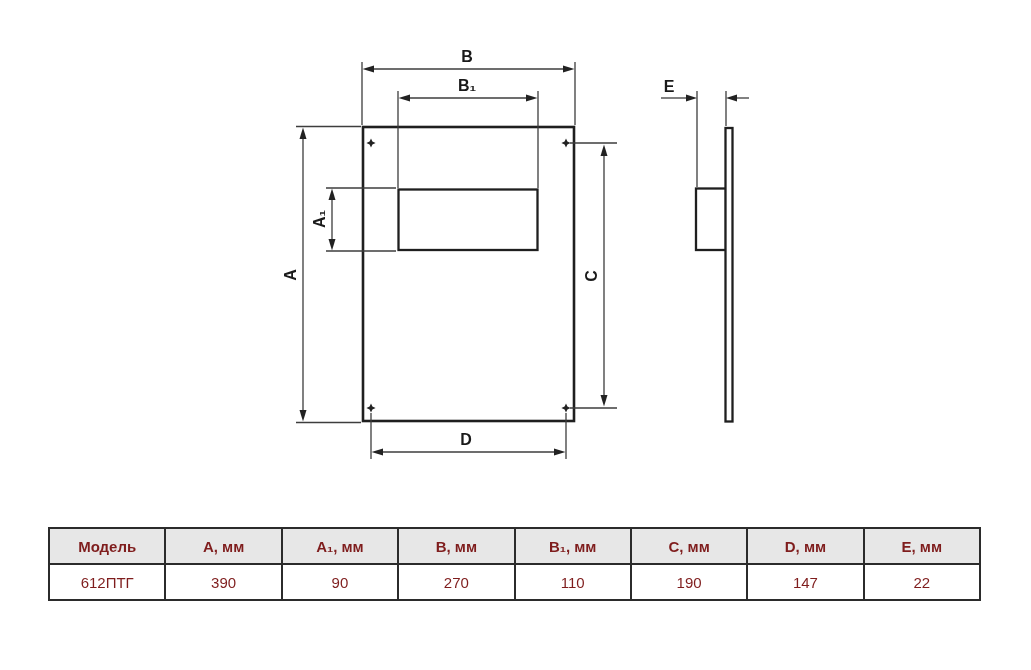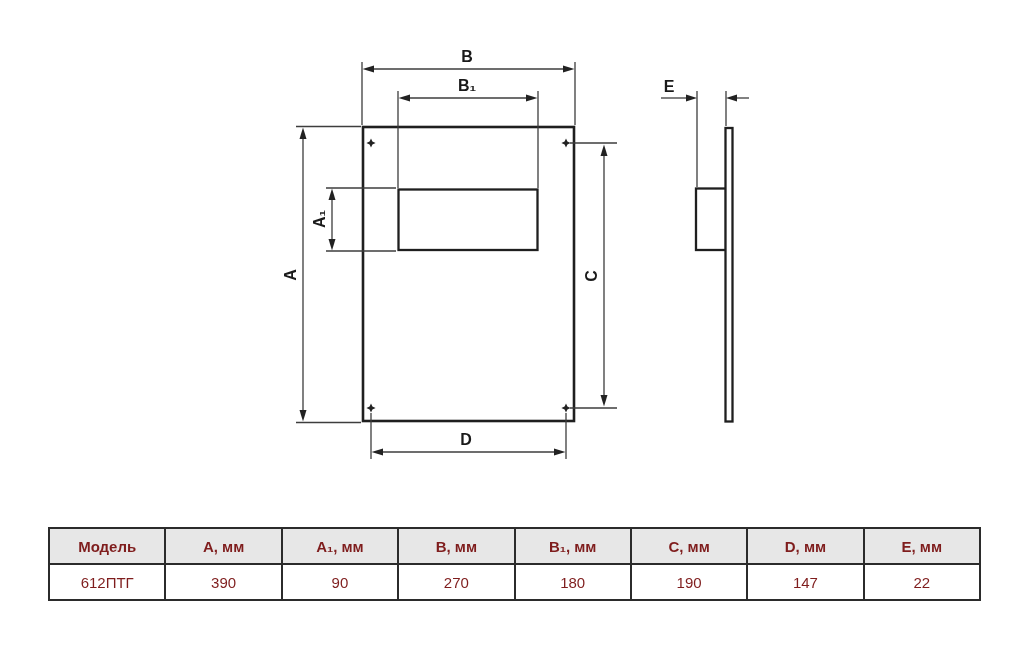--- a/index.html
+++ b/index.html
@@ -128,21 +128,21 @@
         <th>D, мм</th>
         <th>Е, мм</th>
       </tr>
     </thead>
     <tbody>
       <tr>
         <td>612ПТГ</td>
         <td>390</td>
         <td>90</td>
         <td>270</td>
-        <td>180</td>
+        <td>110</td>
         <td>190</td>
         <td>147</td>
         <td>22</td>
       </tr>
     </tbody>
   </table>
 
 </div>
 
 </body></html>

